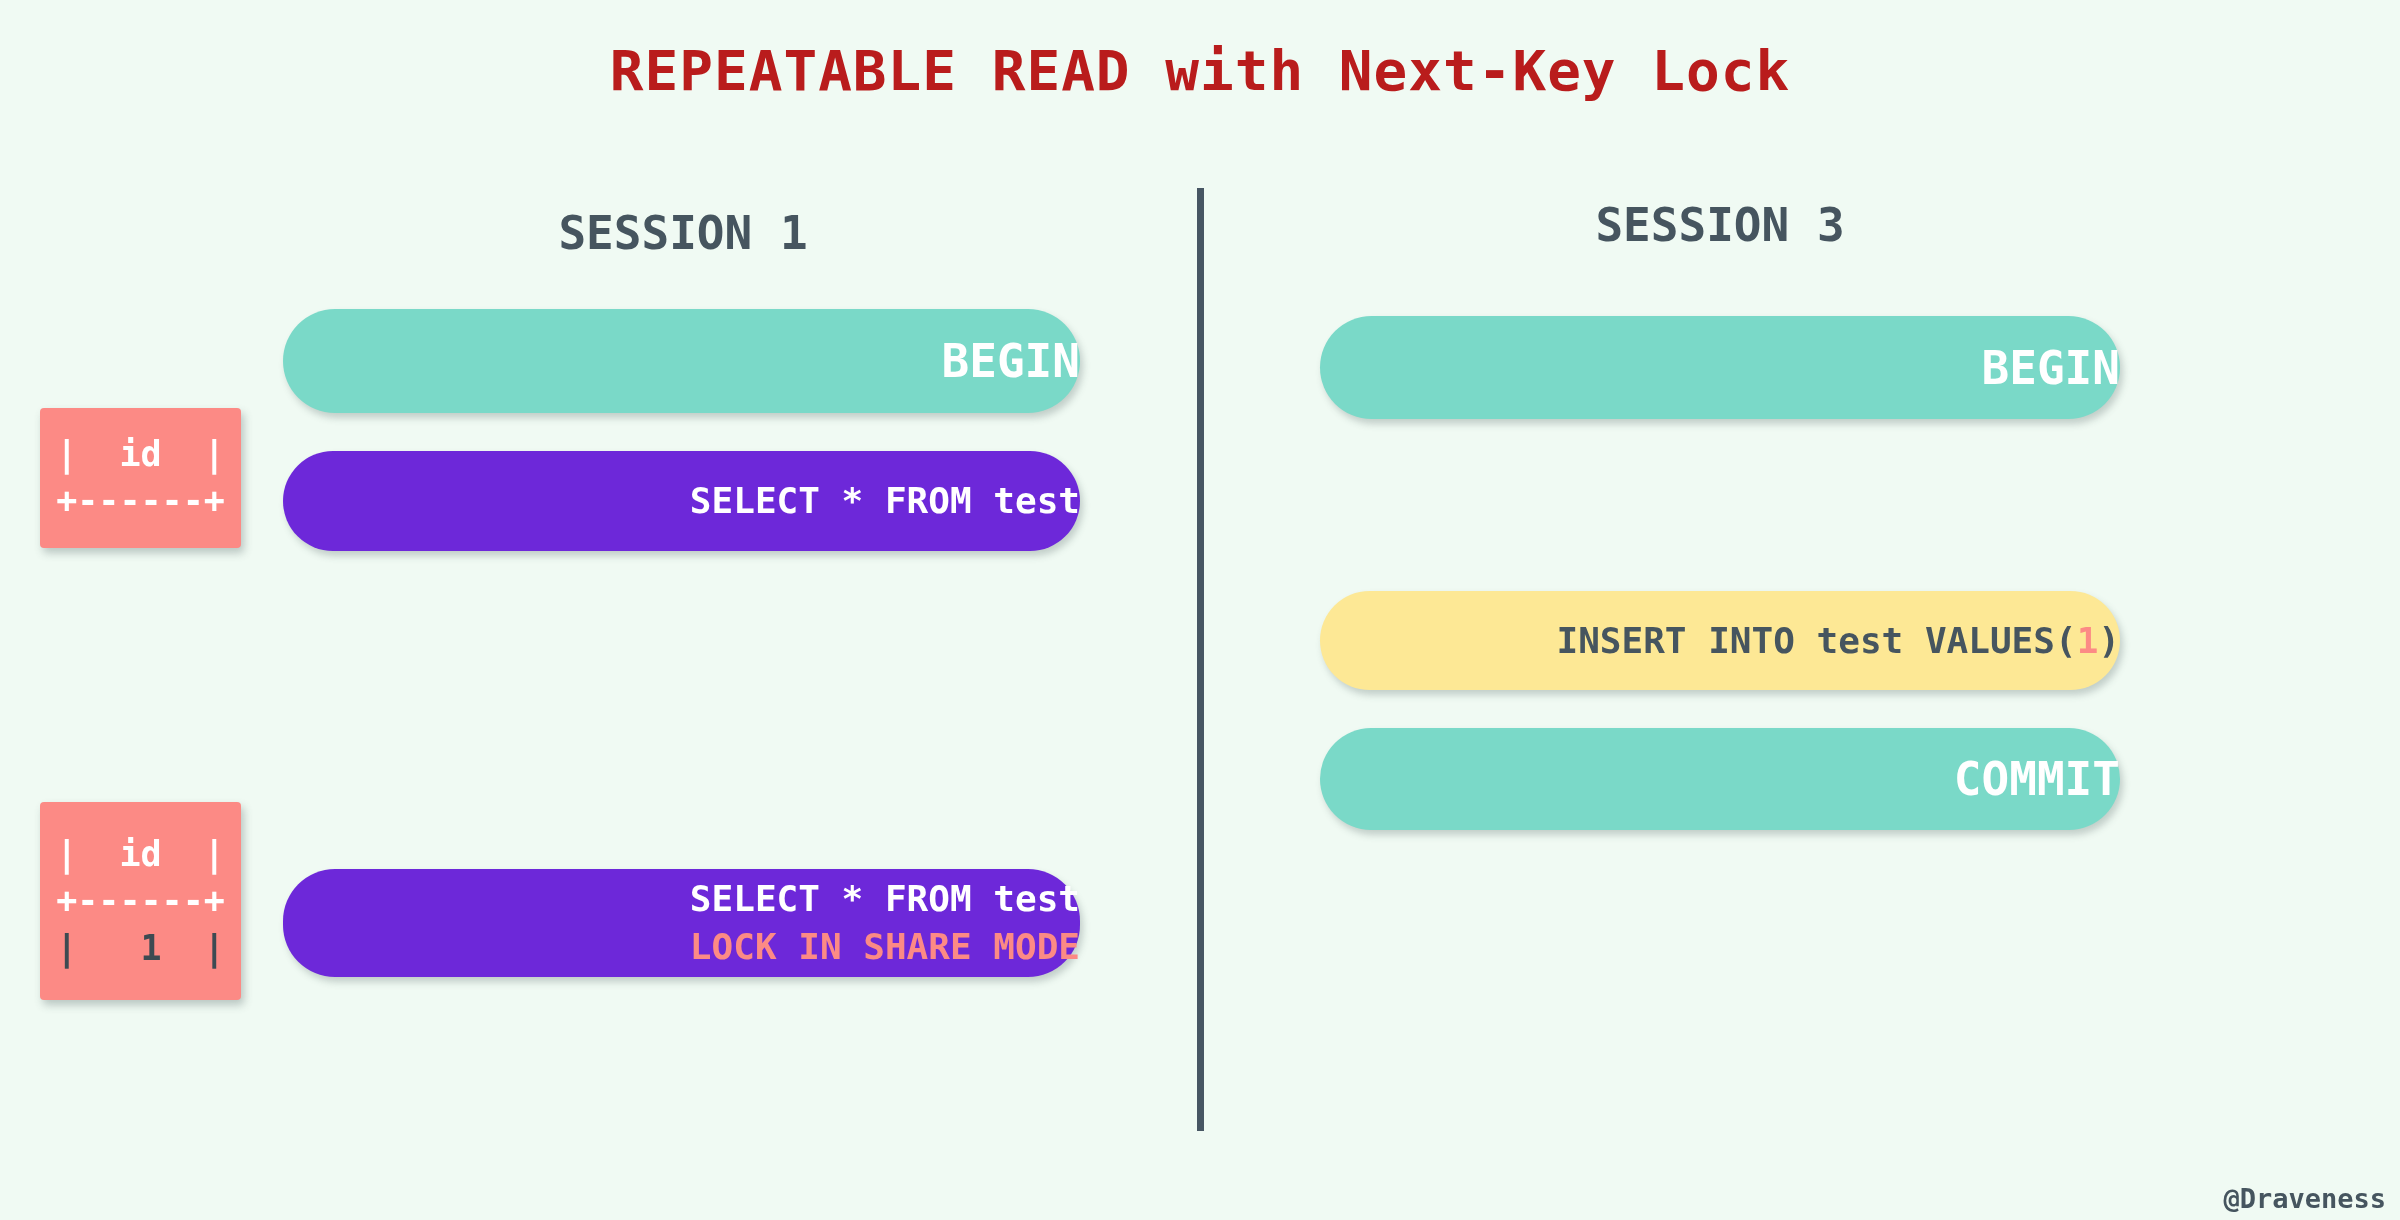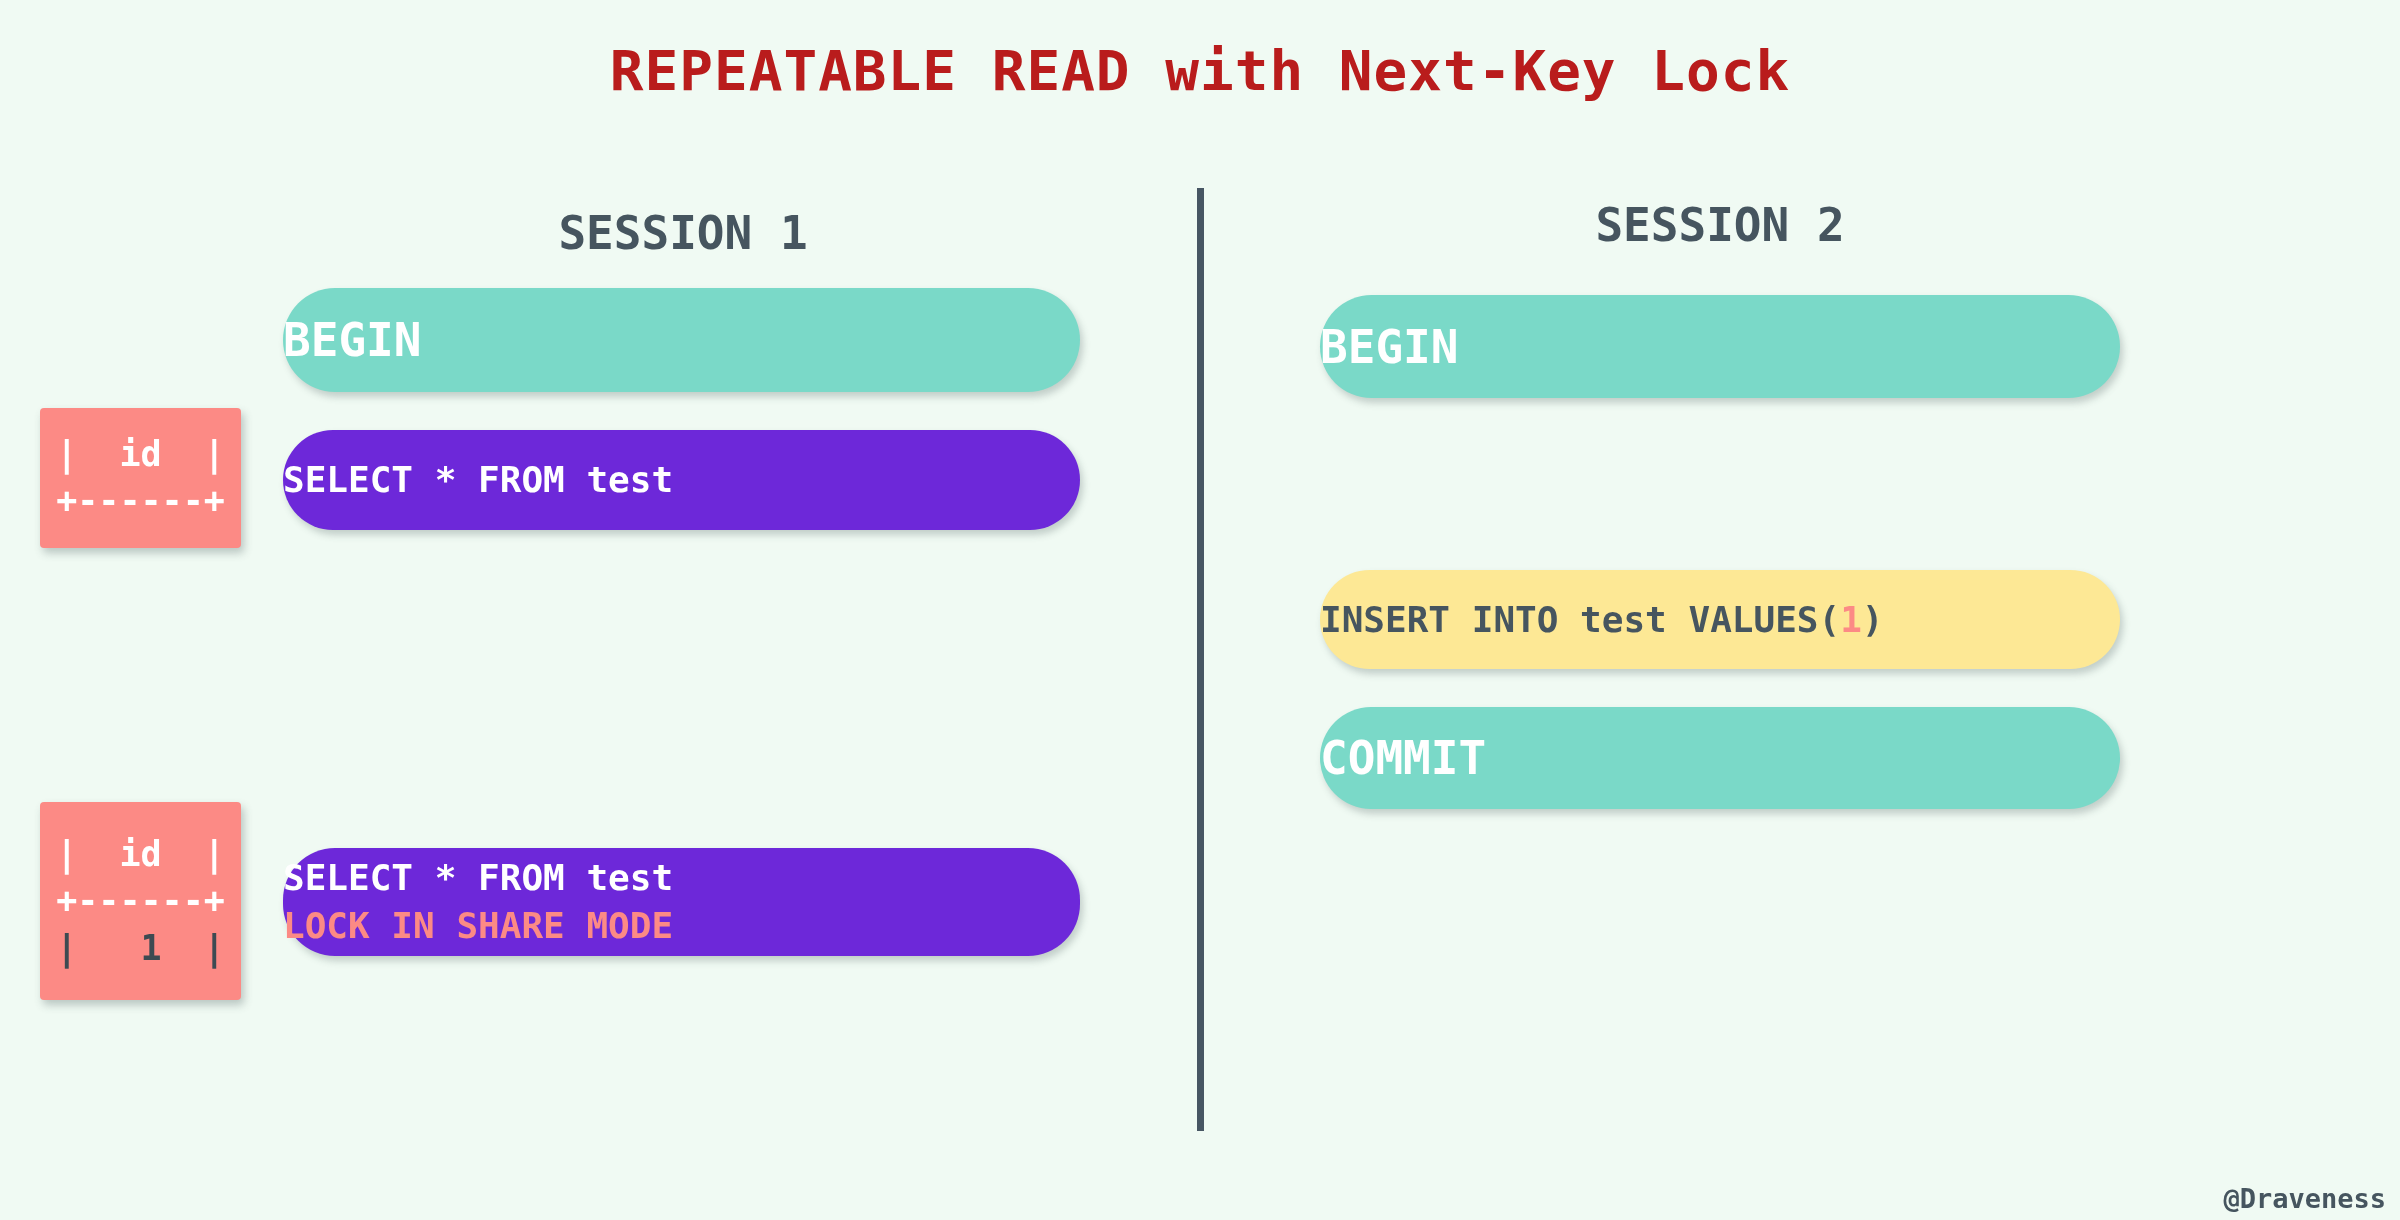--- a/index.html
+++ b/index.html
@@ -45,25 +45,26 @@
     color: #46555f;
   }
   .session-label.s1 { left: 283px; margin-top: 8px; }
   .session-label.s2 { left: 1320px; }
 
   .pill {
     position: absolute;
     border-radius: 52px;
     display: flex;
     flex-direction: column;
-    align-items: flex-start;
+    align-items: flex-end;
     justify-content: center;
     font-weight: bold;
     box-shadow: 3px 5px 7px rgba(60, 80, 80, 0.25);
     white-space: pre;
+    margin-top: 21px;
   }
   .pill.teal   { background: #7ad9c8; color: #ffffff; font-size: 46px; }
   .pill.steel  { background: #6d28d9; color: #ffffff; font-size: 36px; }
   .pill.yellow { background: #fde895; color: #46555f; font-size: 36px; }
 
   .pill .line { line-height: 48px; white-space: pre; }
   .lock-line  { color: #fc8a85; }
   .val-red    { color: #fc8a85; }
 
   .pill.s1-begin  { left: 283px;  top: 288px; width: 797px; height: 104px; }
@@ -103,21 +104,21 @@
   }
 </style>
 </head>
 <body>
 
 <div class="canvas">
 
   <div class="title">REPEATABLE READ with Next-Key Lock</div>
 
   <div class="session-label s1">SESSION 1</div>
-  <div class="session-label s2">SESSION 2</div>
+  <div class="session-label s2">SESSION 3</div>
 
   <div class="divider"></div>
 
   <div class="pill teal s1-begin">
     <span class="line">BEGIN</span>
   </div>
 
   <div class="result-table table-before">
     <div class="trow">|  id  |</div>
     <div class="trow">+------+</div>

